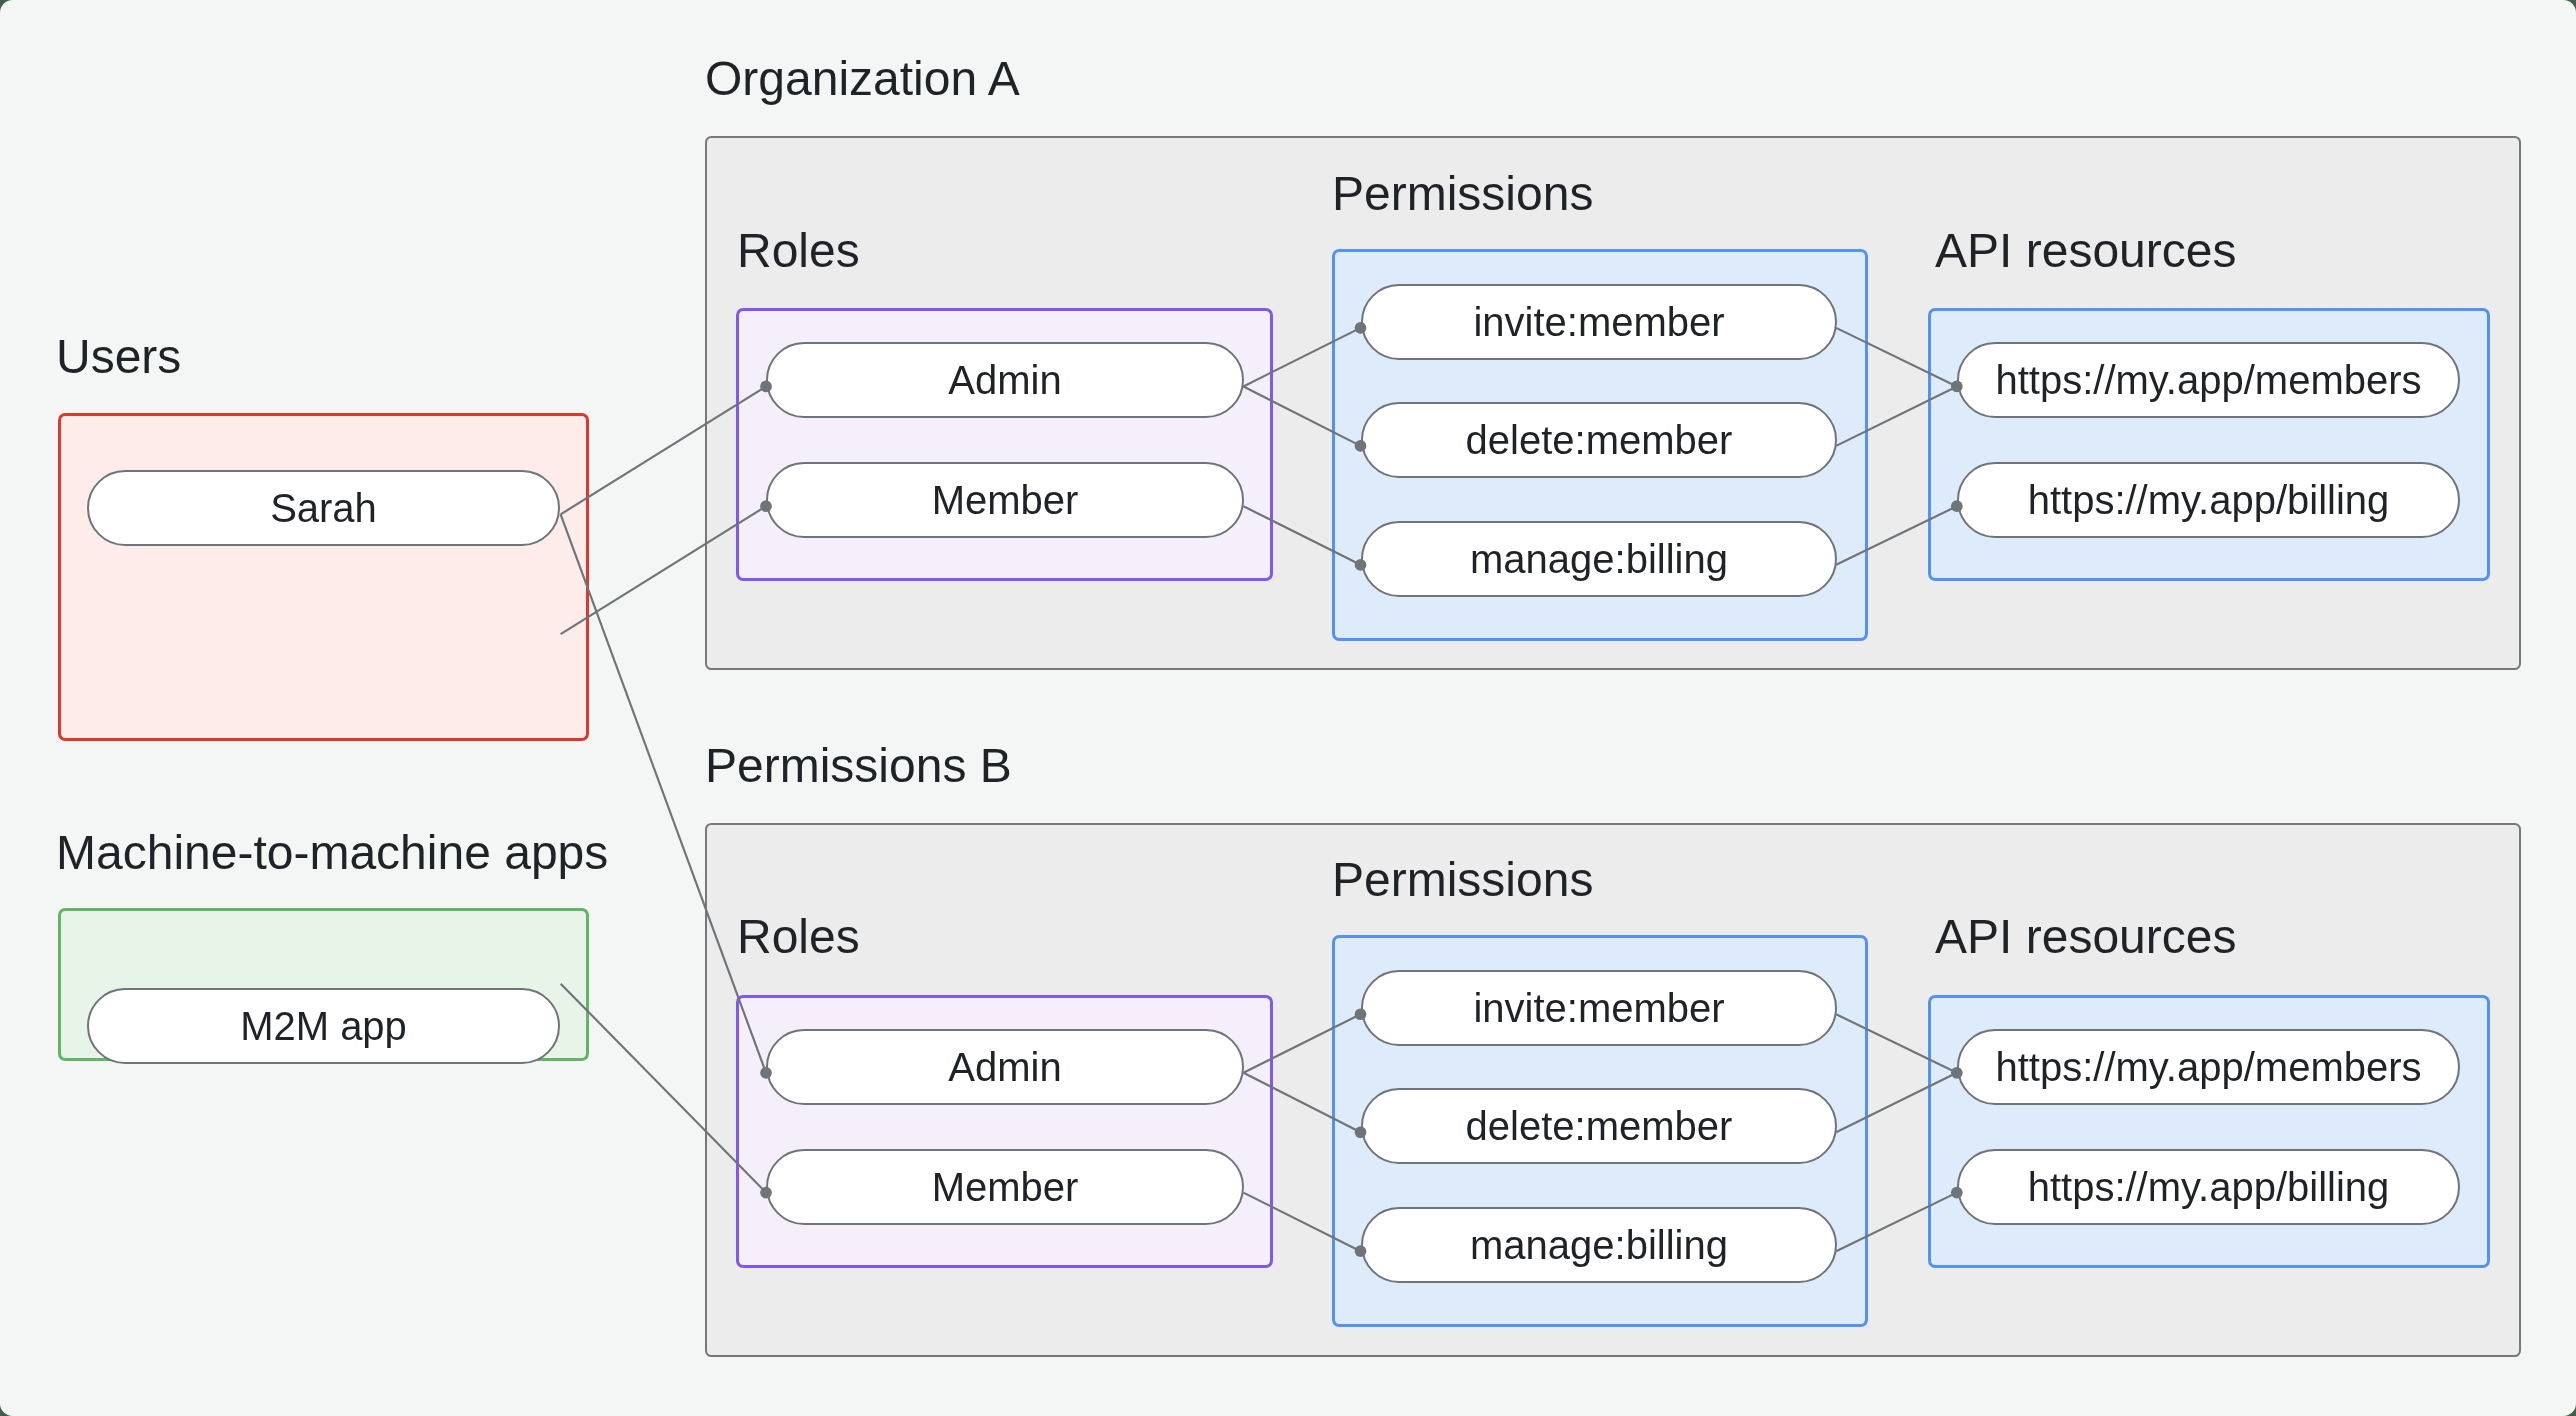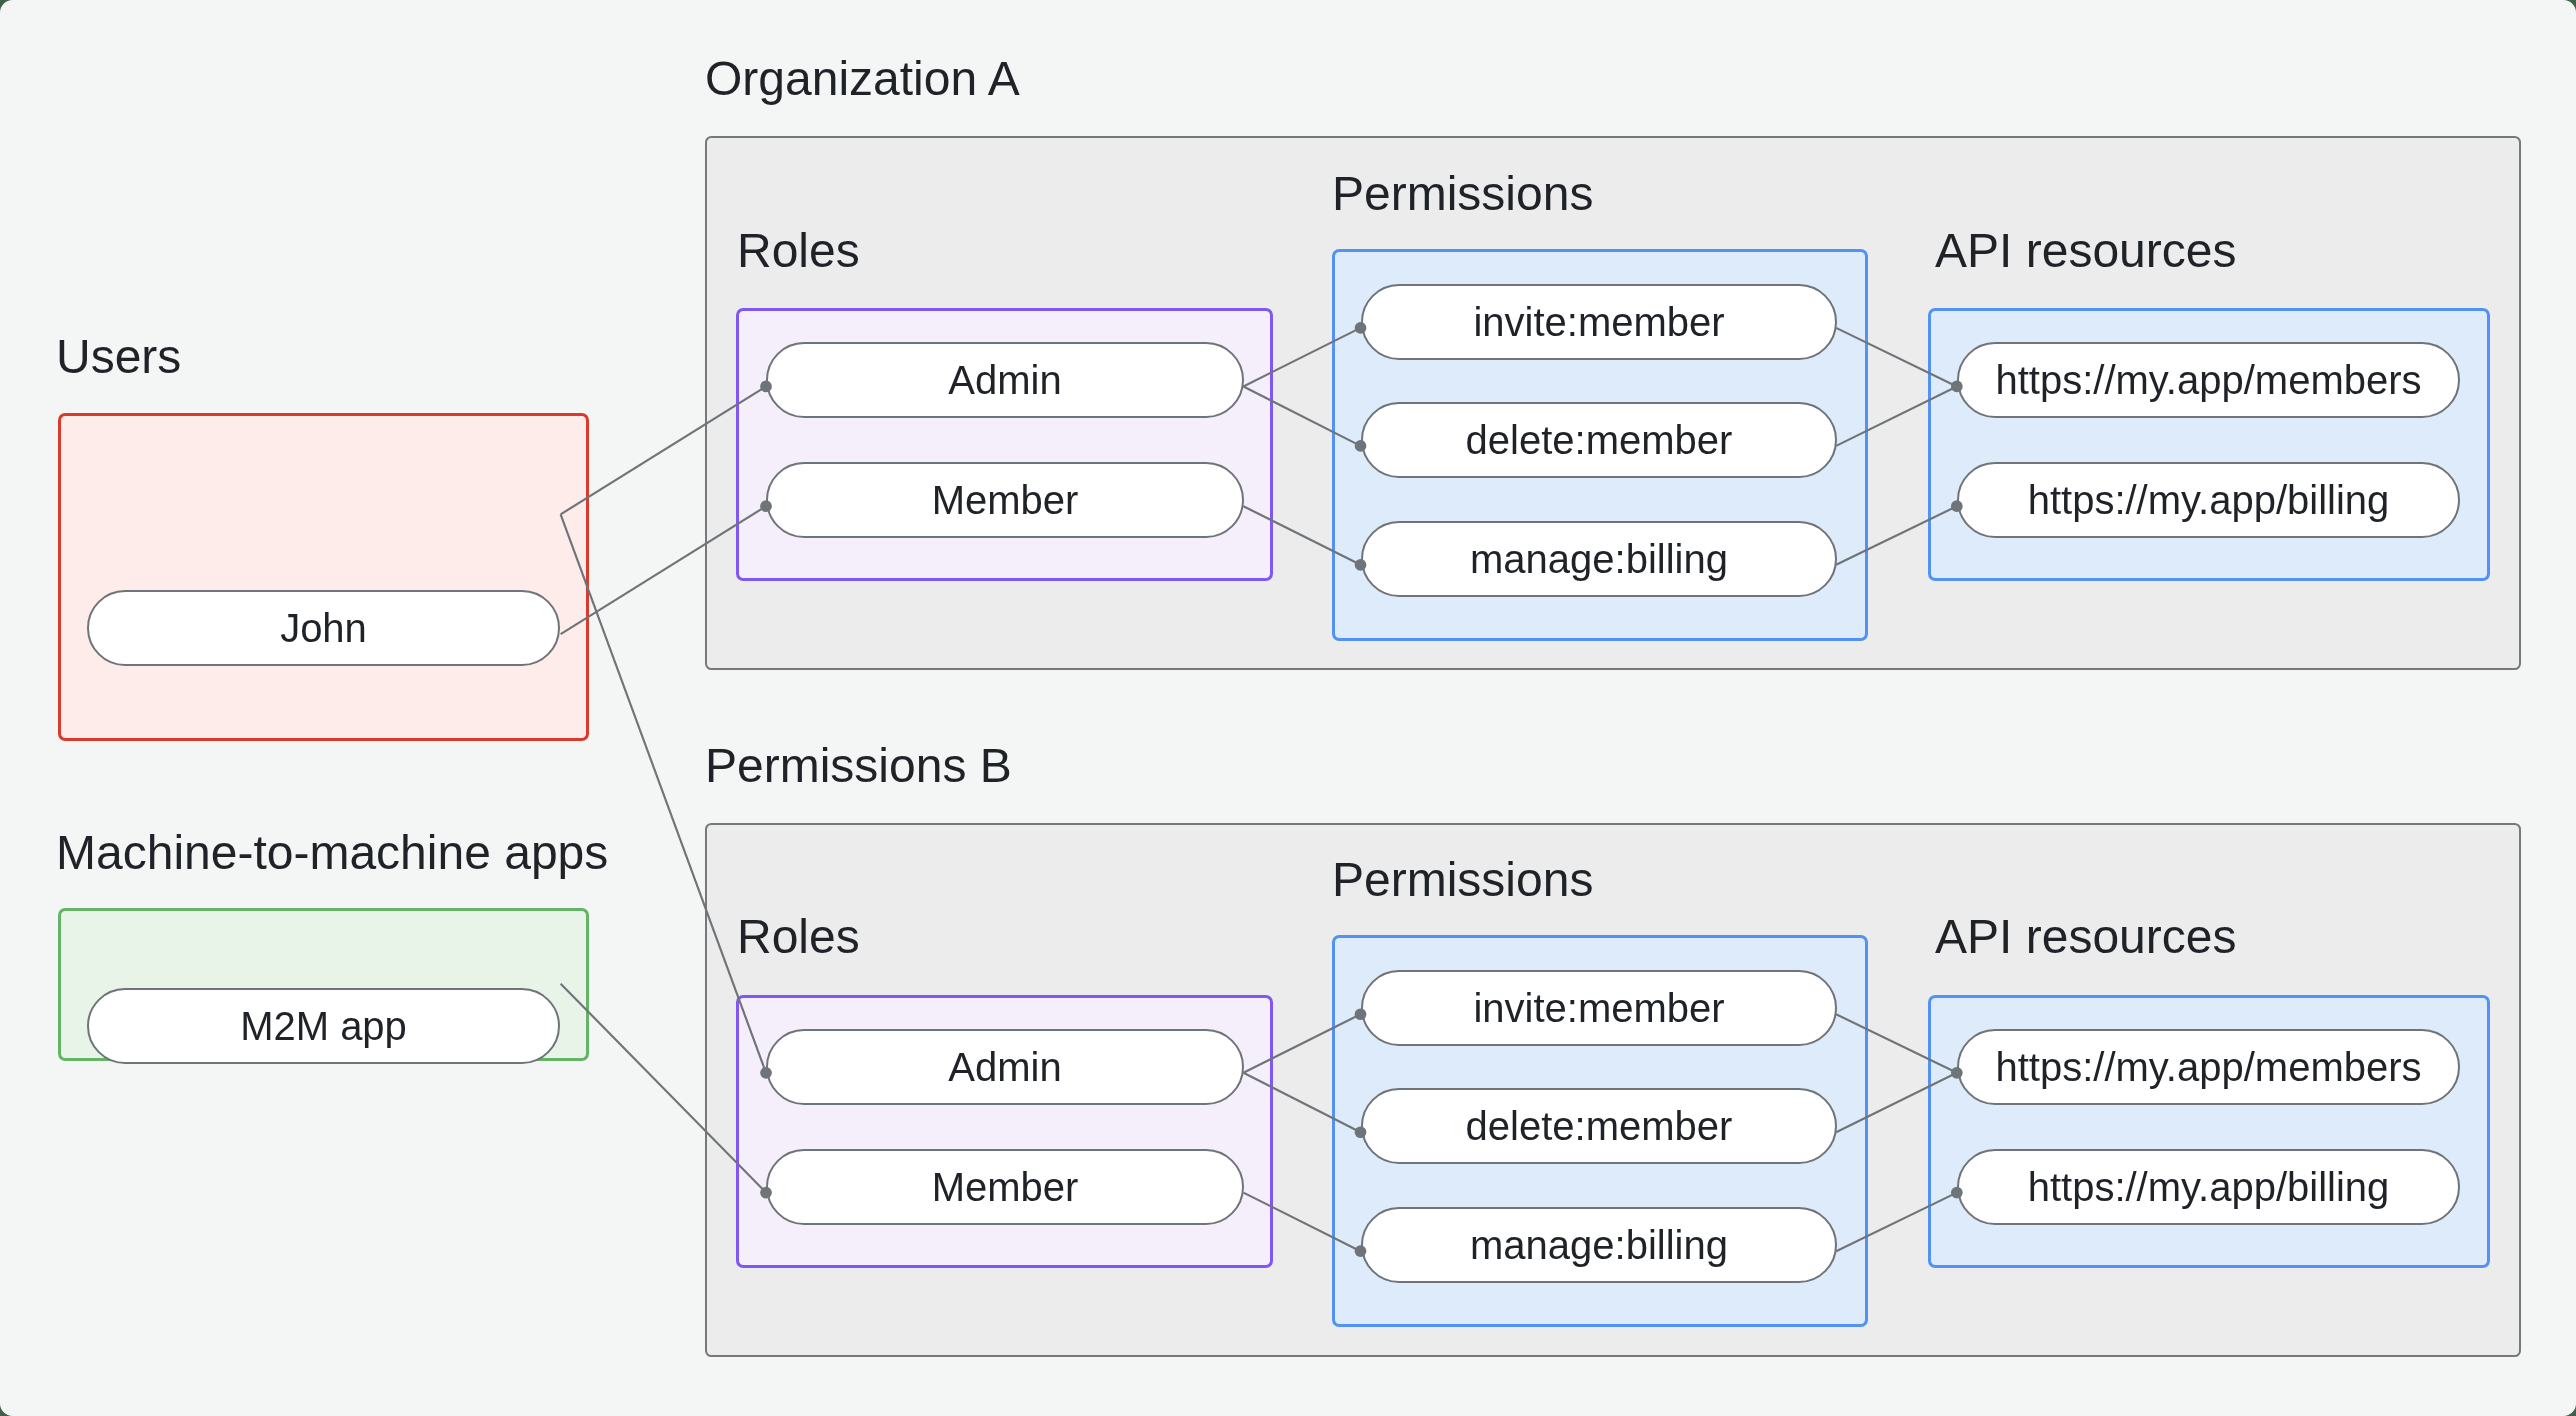--- a/index.html
+++ b/index.html
@@ -62,21 +62,21 @@
   svg.edges line { stroke: #6f7478; stroke-width: 2.4; }
   svg.edges circle { fill: #6f7478; }
 </style>
 </head>
 <body>
 
 <div class="canvas">
 
   <div class="lbl" style="left:56px; top:337px;">Users</div>
   <div class="gbox users-box" style="left:58px; top:413px; width:531px; height:328px;"></div>
-  <div class="pill" style="left:87px; top:590px; width:473px;">John</div>
+  <div class="pill" style="left:87px; top:470px; width:473px;">Sarah</div>
 
   <div class="lbl" style="left:56px; top:833px;">Machine-to-machine apps</div>
   <div class="gbox m2m-box" style="left:58px; top:908px; width:531px; height:153px;"></div>
   <div class="pill" style="left:87px; top:988px; width:473px;">M2M app</div>
 
   <div class="lbl" style="left:705px; top:59px;">Organization A</div>
   <div class="gbox org-box" style="left:705px; top:136px; width:1816px; height:534px;"></div>
 
   <div class="lbl" style="left:737px; top:231px;">Roles</div>
   <div class="gbox roles-box" style="left:736px; top:308px; width:537px; height:273px;"></div>

